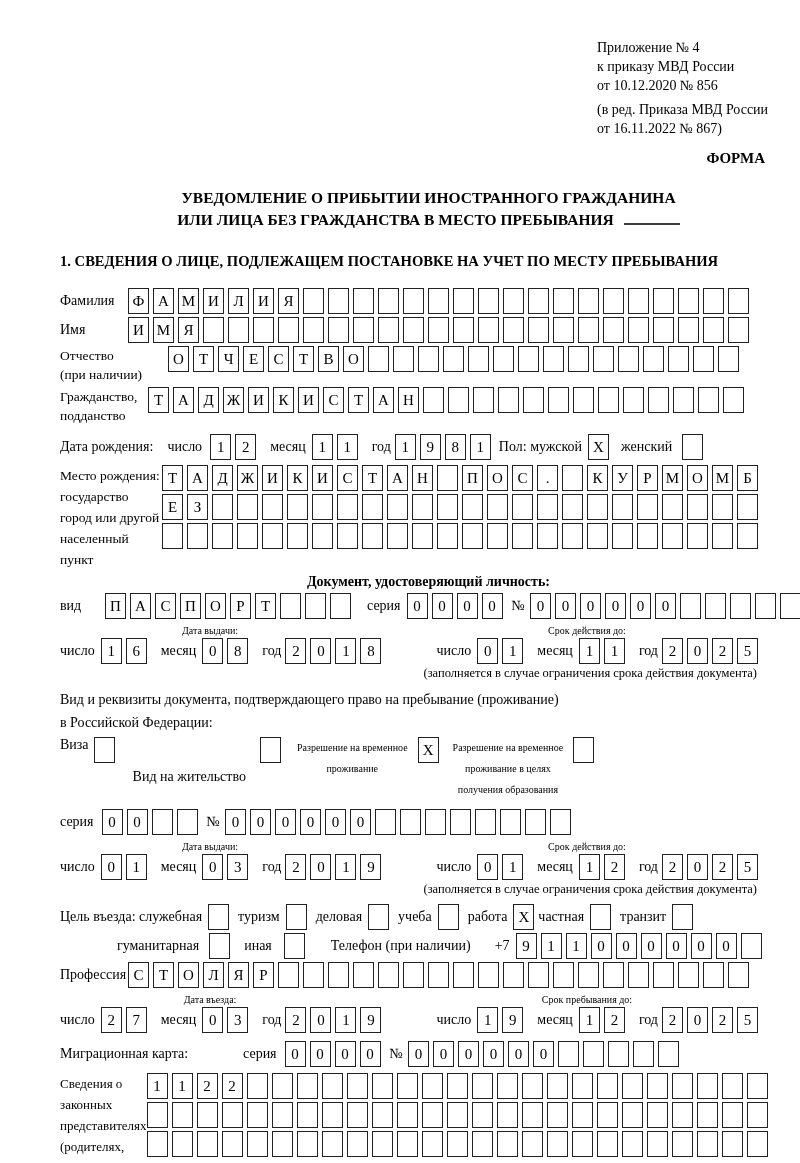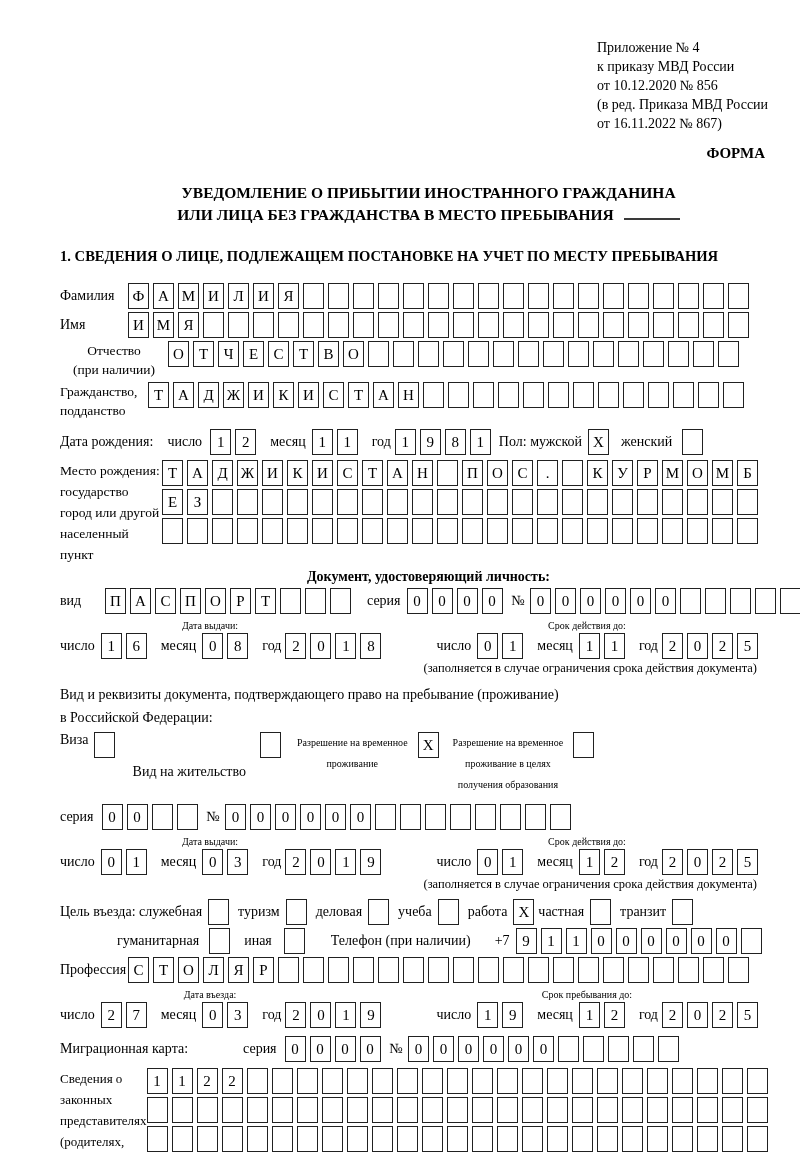--- a/index.html
+++ b/index.html
@@ -2,33 +2,33 @@
 <html><head>
 <meta charset="utf-8">
 <style>
   html,body{margin:0;padding:0;background:#fff;}
   body{width:800px;height:1163px;overflow:hidden;color:#000;
        font-family:"Liberation Serif", serif;}
   .page{padding:38px 3px 0 60px;box-sizing:border-box;width:800px;}
 
   
   .ref{width:190px;margin-left:auto;margin-right:10px;font-size:14px;line-height:19px;}
-  .ref-sub{}
+  .ref-sub{margin-top:5px;}
   .forma{margin-top:12px;padding-right:32px;text-align:right;font-weight:bold;font-size:15px;}
 
   .title{margin-top:20px;text-align:center;font-weight:bold;font-size:15.5px;line-height:22px;}
   .blank-line{display:inline-block;width:56px;border-bottom:2.5px solid #3a3a3a;height:3px;margin-left:10px;}
   .sec{margin-top:22px;font-weight:bold;font-size:14.6px;}
 
   
   .grid-row{display:flex;align-items:center;margin-top:3px;}
   .grid-row.top{align-items:flex-start;}
   .lbl{font-size:14px;white-space:nowrap;}
   .lbl-multi{font-size:13.5px;line-height:19px;white-space:nowrap;}
-  .w68{flex:0 0 68px;} .w108{flex:0 0 108px;text-align:center;} .w88{flex:0 0 88px;}
+  .w68{flex:0 0 68px;} .w108{flex:0 0 108px;} .w88{flex:0 0 88px;}
   .w102{flex:0 0 102px;font-size:13.5px;line-height:21px;}
   .w76{flex:0 0 76px;font-size:13px;line-height:21px;}
   .w45{flex:0 0 45px;}
 
   .cells{display:flex;}
   .cell,.box{box-sizing:border-box;flex:0 0 21px;width:21px;height:26px;border:1.6px solid #212121;
        margin-right:4px;display:flex;align-items:center;justify-content:center;
        font-size:15px;background:#fff;}
   .box{margin-right:0;}
   .mb{margin-bottom:3px;}

